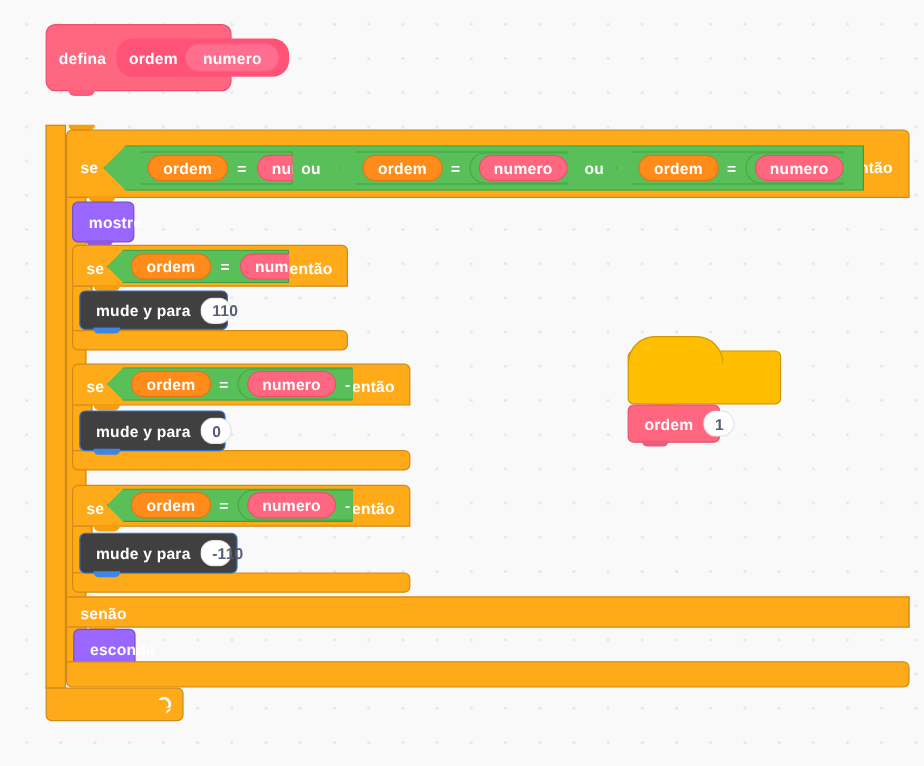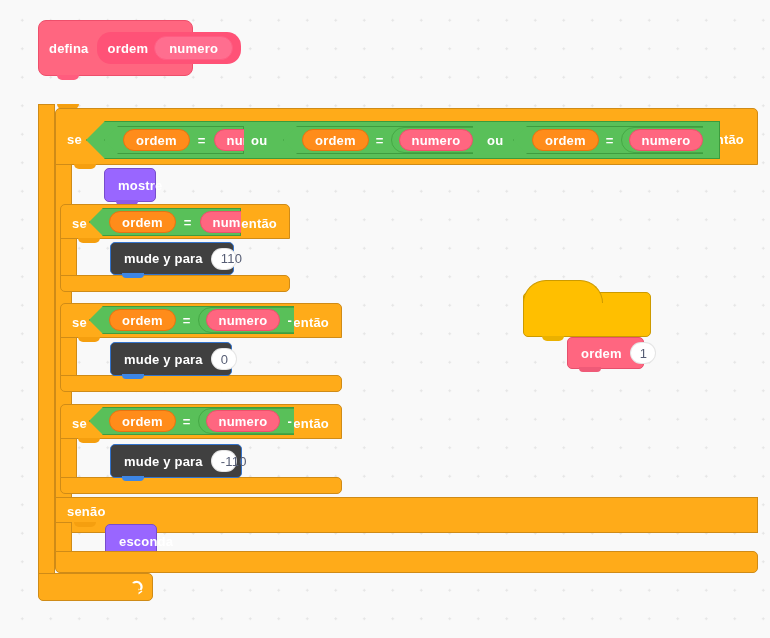--- a/index.html
+++ b/index.html
@@ -30,40 +30,40 @@
     display:inline-flex;align-items:center;justify-content:flex-start;
     height:22px;padding:0 12px;border-radius:12px;
     box-sizing:border-box;
   }
   .oval.var-orange{background:#ff8c1a;border:1px solid #e67312;}
   .oval.var-pink{background:#ff6680;border:1px solid #ee4f6b;}
   .oval.num-white{
     background:#ffffff;border:1px solid rgba(0,0,0,.10);
     min-width:26px;padding:0 9px;
   }
-  .oval.num-white .lbl{color:#575e75;font-weight:normal;}
+  .oval.num-white .lbl{color:#575e75;font-weight:bold;}
   .oval.param-pink{
     background:#ff6e8f;border:1px solid #ff5c82;
     height:24px;border-radius:13px;padding:0 14px;
   }
 
   
   .subgrp{
     display:inline-flex;align-items:center;gap:7px;
     background:#59c059;border:1px solid #45a845;
     border-radius:14px;height:26px;padding:0 7px;box-sizing:border-box;
   }
 
   
   .stack{
     position:absolute;
     display:flex;align-items:center;
     height:34px;border-radius:5px;
     box-sizing:border-box;
-    padding:0 13px;gap:8px;margin-left:44px;
+    padding:0 13px;gap:8px;
   }
   .stack::before{ 
     content:"";position:absolute;left:13px;top:0;width:20px;height:5px;
     background:rgba(0,0,0,.0);
   }
   .notch-bottom{
     position:absolute;left:13px;bottom:-4px;width:22px;height:5px;
     border-radius:0 0 4px 4px;
   }
 
@@ -247,21 +247,21 @@
   <div style="position:absolute;left:78px;top:438px;width:22px;height:5px;background:#f59f0f;border-radius:0 0 5px 5px;"></div>
 
   <div class="stack blue" style="left:66px;top:444px;width:132px;height:34px;">
     <span class="lbl">mude y para</span>
     <span class="oval num-white">
       <span class="lbl">-110</span>
     </span>
     <div class="notch-bottom" style="background:#3d86e5;left:11px;"></div>
   </div>
 
-  <div class="barC" style="left:55px;top:497px;width:703px;height:36px;">
+  <div class="barC" style="left:55px;top:497px;width:703px;height:26px;">
     <span class="lbl" style="position:absolute;left:11px;top:7px;">senão</span>
   </div>
   <div style="position:absolute;left:74px;top:522px;width:22px;height:5px;background:#f59f0f;border-radius:0 0 5px 5px;"></div>
 
   <div class="barC" style="left:55px;top:522px;width:17px;height:30px;"></div>
 
   <div class="stack purple" style="left:61px;top:524px;width:52px;height:34px;">
     <span class="lbl">esconda</span>
     <div class="notch-bottom" style="background:#8d5ae8;left:11px;"></div>
   </div>

